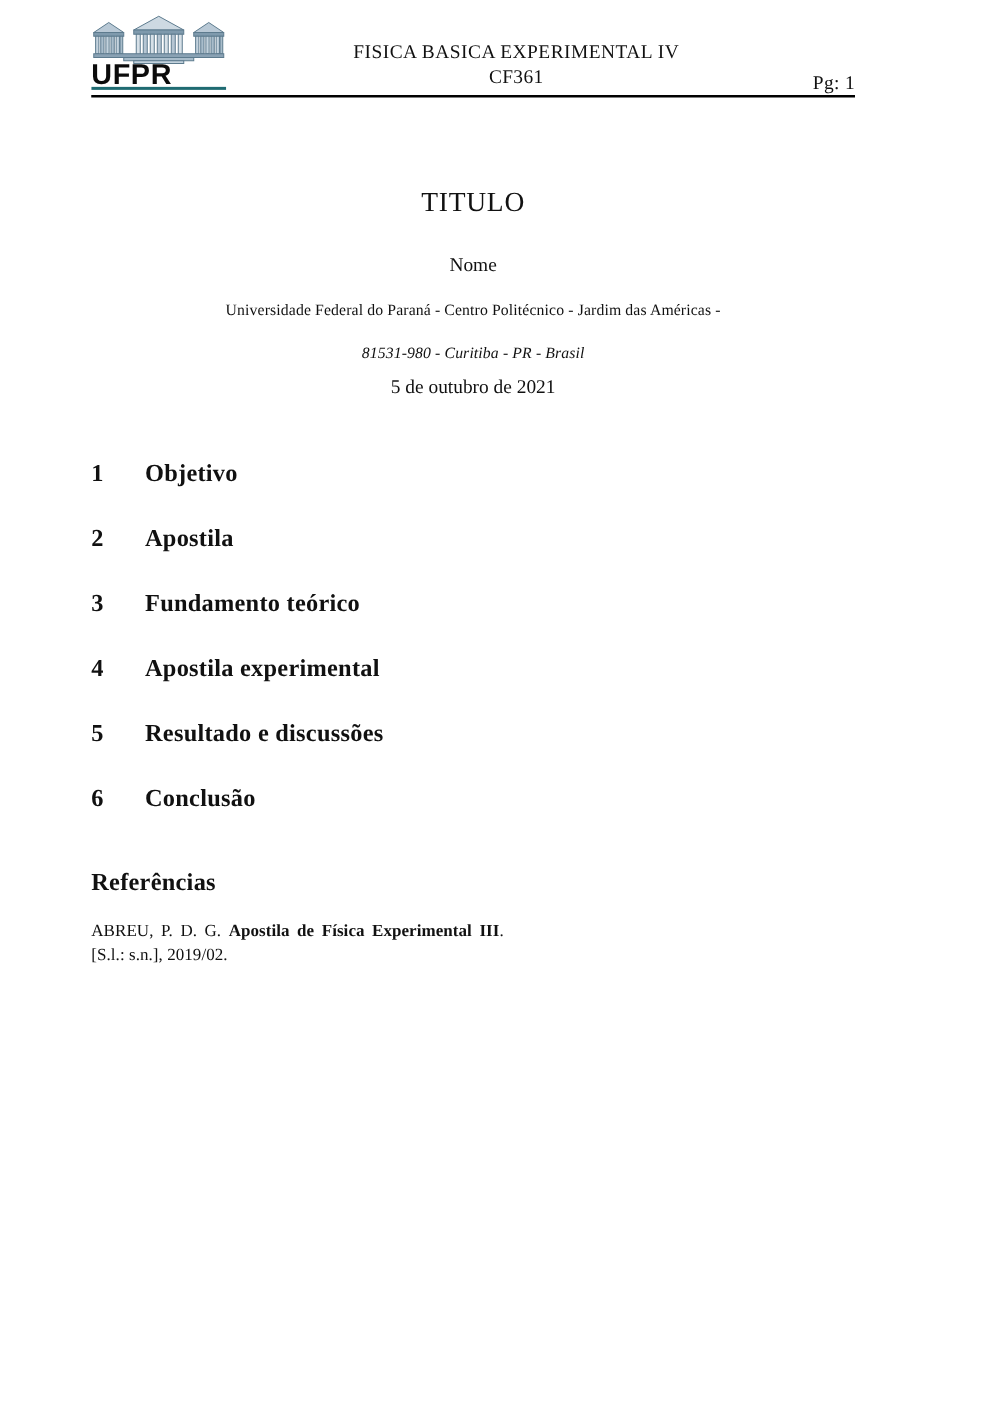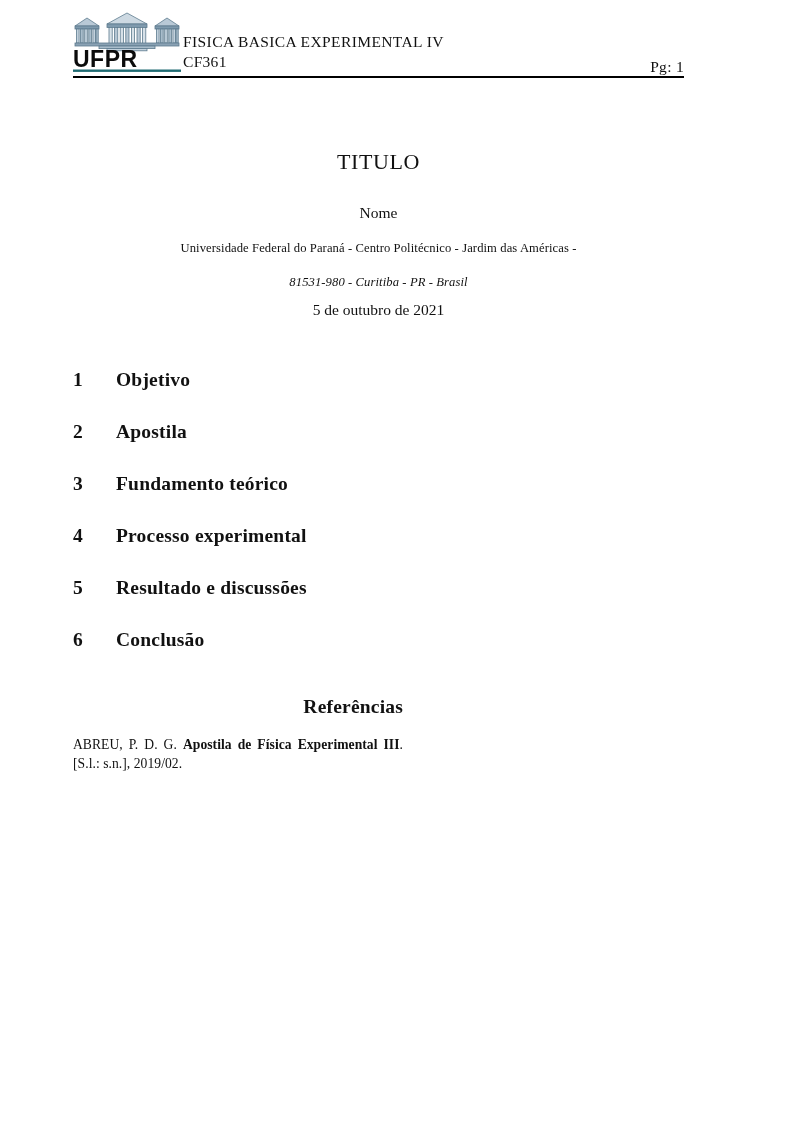--- a/index.html
+++ b/index.html
@@ -40,21 +40,21 @@
     width: 108px;
     height: 62px;
   }
   .logo svg { display: block; }
 
   .header-titles {
     position: absolute;
     left: 110px;
     top: 22px;
     width: 460px;
-    text-align: left;
+    text-align: center;
   }
   .course-title {
     font-size: 15.5px;
     letter-spacing: 0.4px;
     line-height: 1.25;
     white-space: nowrap;
   }
   .course-code {
     font-size: 15.5px;
     letter-spacing: 0.3px;
@@ -139,21 +139,20 @@
     left: 73px;
     top: 695px;
     width: 330px;
   }
   .refs-heading {
     font-size: 19.5px;
     font-weight: bold;
     letter-spacing: 0.2px;
     line-height: 1.2;
     margin: 0 0 18px 0;
-    text-align: right;
   }
   .ref-entry {
     font-size: 13.6px;
     line-height: 1.38;
     margin-bottom: 14px;
     text-align: justify;
     letter-spacing: 0.05px;
   }
   .ref-entry b { font-weight: bold; }
 </style>
@@ -240,21 +239,21 @@
       <span class="section-label">Apostila</span>
     </div>
 
     <div class="section-heading">
       <span class="section-num">3</span>
       <span class="section-label">Fundamento teórico</span>
     </div>
 
     <div class="section-heading">
       <span class="section-num">4</span>
-      <span class="section-label">Processo experimental</span>
+      <span class="section-label">Apostila experimental</span>
     </div>
 
     <div class="section-heading">
       <span class="section-num">5</span>
       <span class="section-label">Resultado e discussões</span>
     </div>
 
     <div class="section-heading">
       <span class="section-num">6</span>
       <span class="section-label">Conclusão</span>

